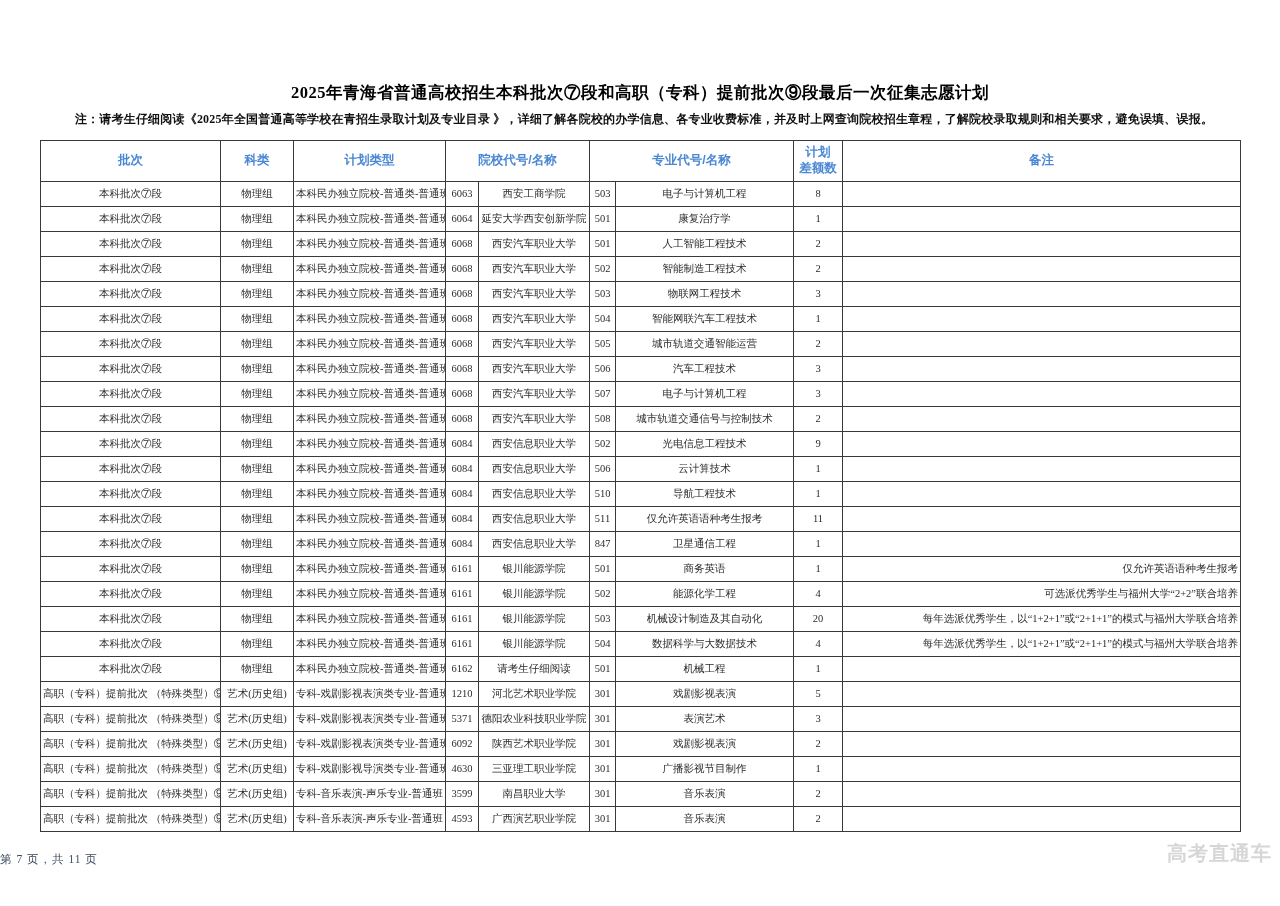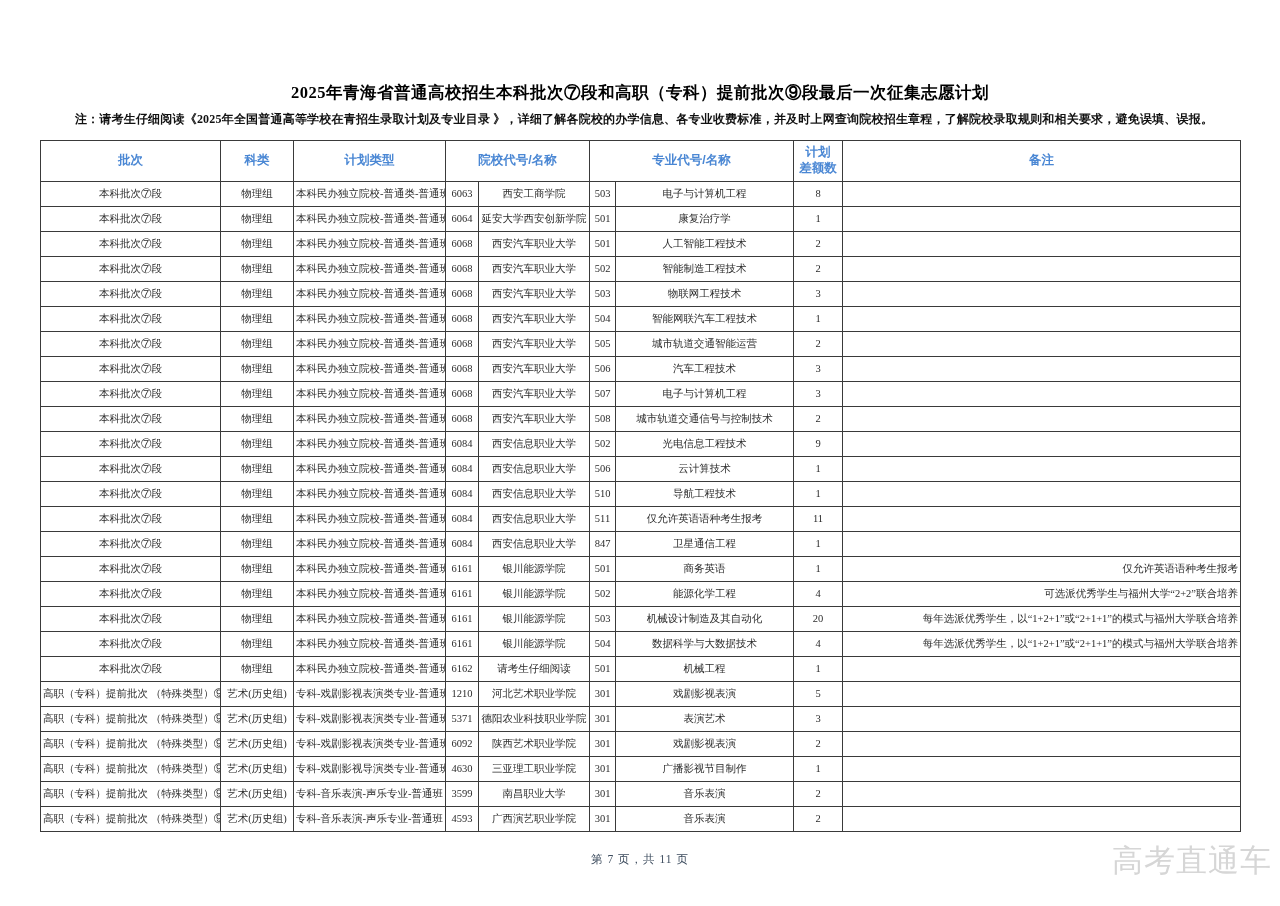--- a/index.html
+++ b/index.html
@@ -68,32 +68,31 @@
     line-height: 1.1;
   }
   table.plan-table td.remark {
     text-align: right;
   }
   .footer {
     position: absolute;
     top: 852px;
     left: 0;
     width: 100%;
-    text-align: center;
     font-size: 11.5px;
     color: #3d4c5e;
     letter-spacing: 1px;
   }
   .watermark {
     position: absolute;
     top: 840px;
     right: 8px;
     font-family: "Liberation Sans", "DejaVu Sans", sans-serif;
-    font-size: 31px;
-    font-weight: normal;
+    font-size: 20px;
+    font-weight: bold;
     color: #d6d6d6;
     letter-spacing: 1px;
     text-shadow: 1px 1px 0 #ffffff;
   }
 </style>
 </head>
 <body>
 
 <div class="page">
 

